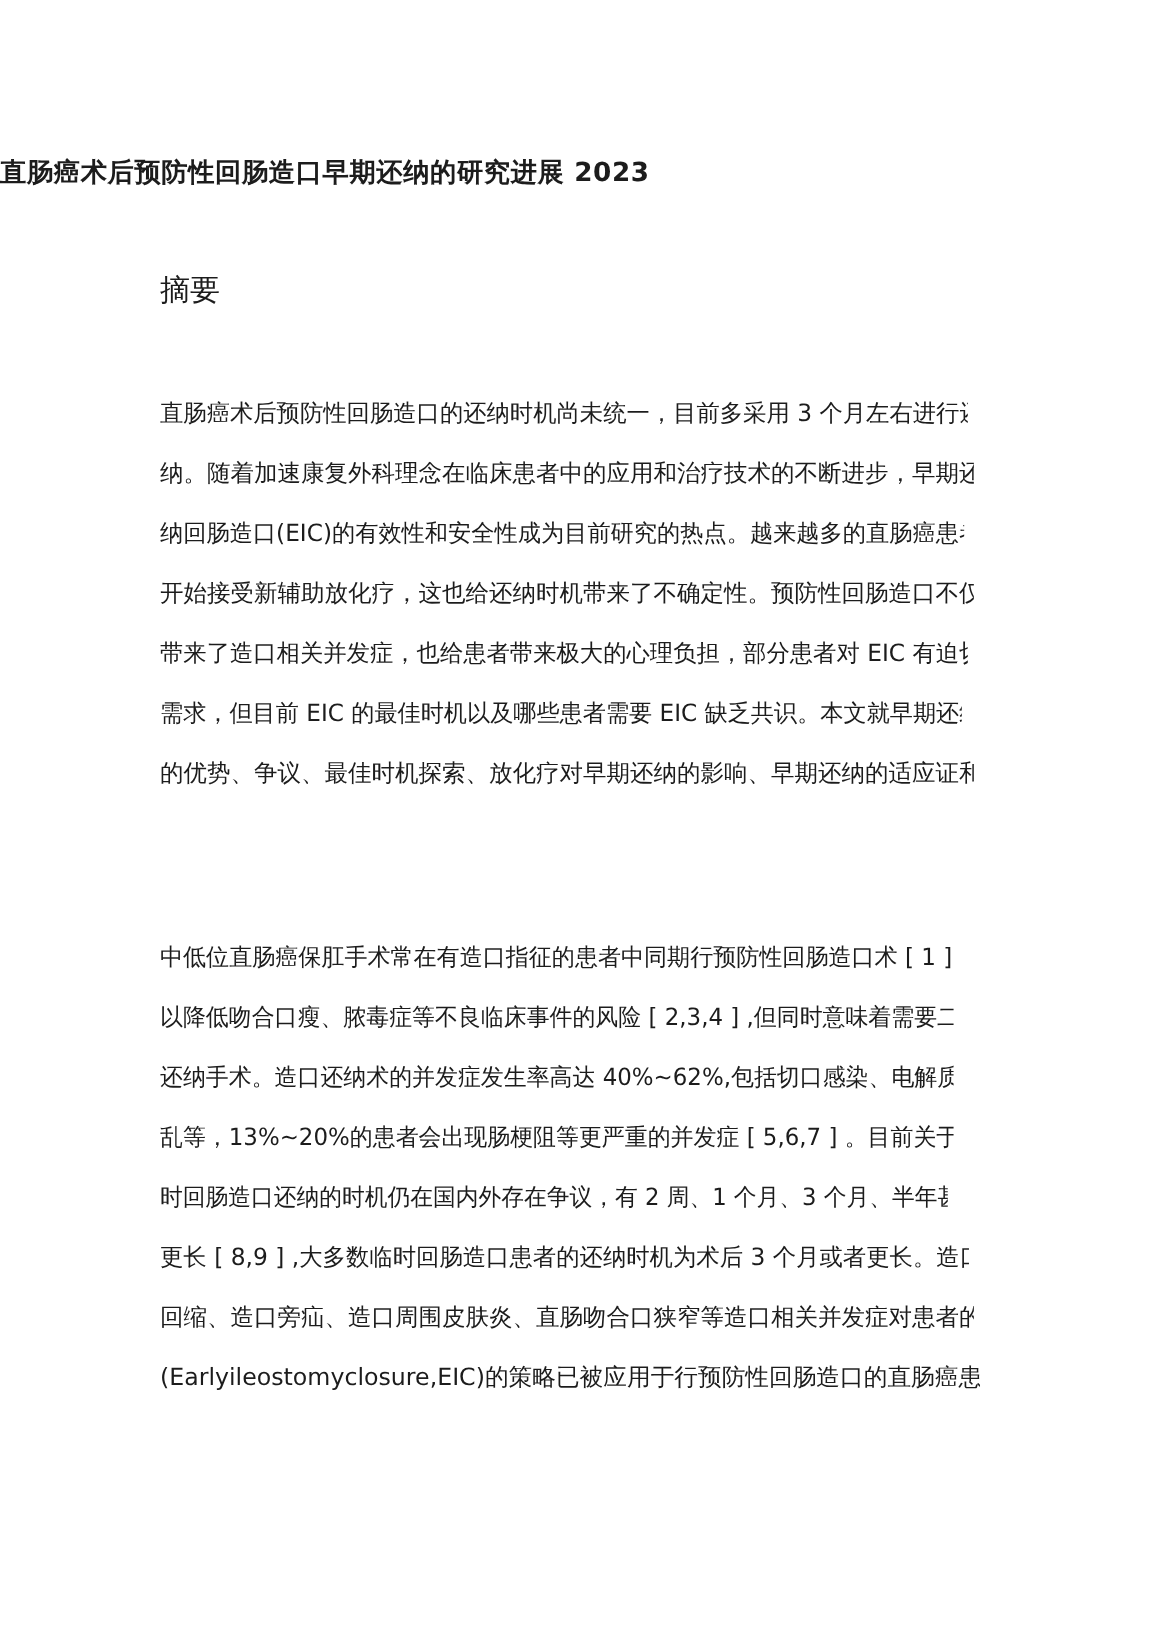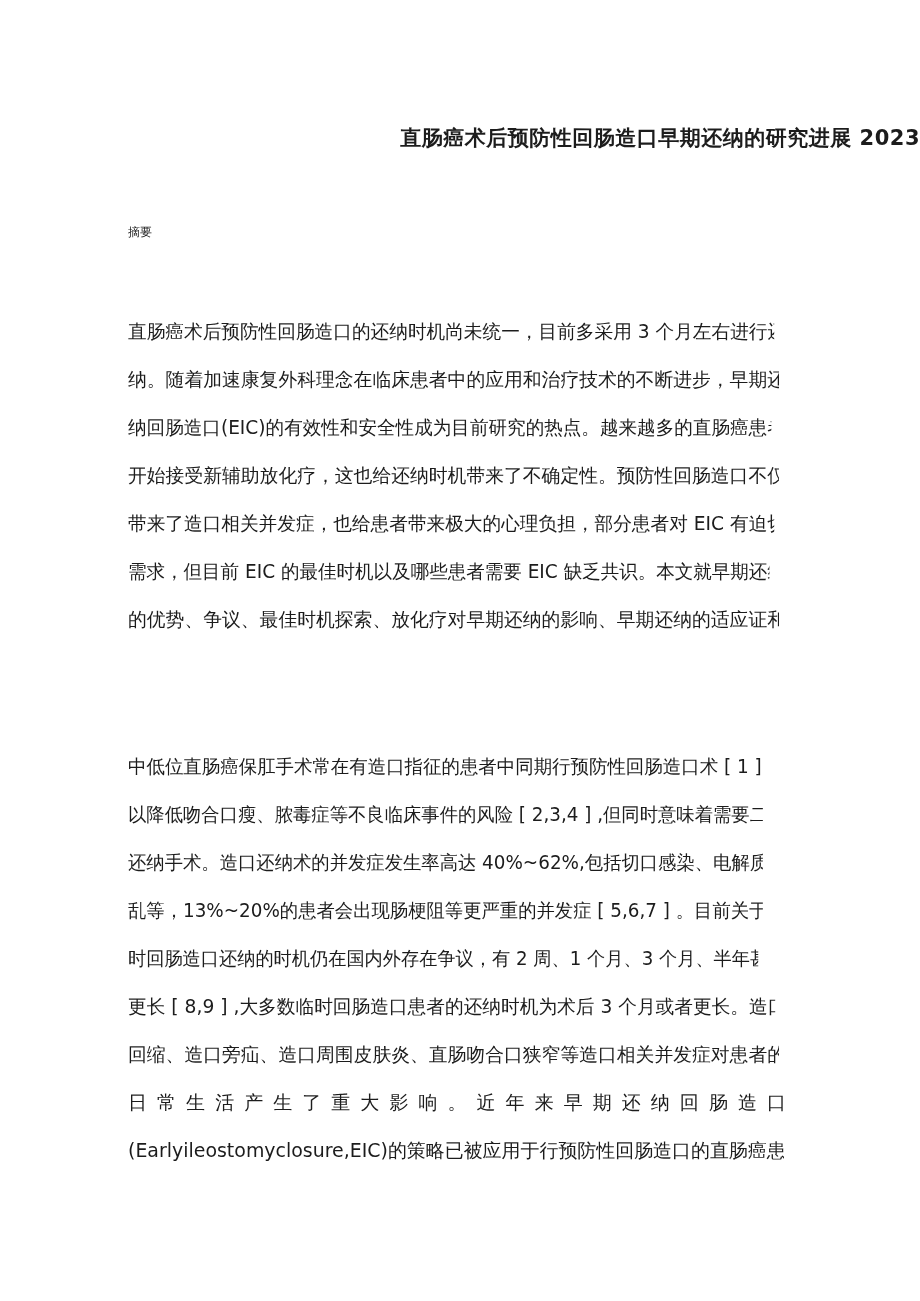--- a/index.html
+++ b/index.html
@@ -20,33 +20,33 @@
     height: 1301px;
     background: #ffffff;
   }
   .doc-title {
     position: absolute;
     top: 114px;
     left: 0;
     width: 920px;
     height: 48px;
     line-height: 48px;
-    text-align: right;
+    text-align: left;
     font-size: 21px;
     font-weight: bold;
     letter-spacing: 0.5px;
     white-space: nowrap;
   }
   .abstract-heading {
     position: absolute;
     top: 208px;
     left: 128px;
     height: 48px;
     line-height: 48px;
-    font-size: 12px;
+    font-size: 24px;
   }
   .para {
     position: absolute;
     left: 128px;
     width: 658px;
     font-size: 19px;
   }
   #para-1 { top: 307px; }
   #para-2 { top: 742px; }
   .tl {
@@ -82,17 +82,16 @@
     </div>
 
   <div class="para" id="para-2">
       <div class="tl" style="text-align-last: left; transform-origin: 0px 50%; transform: scaleX(0.970501);">中低位直肠癌保肛手术常在有造口指征的患者中同期行预防性回肠造口术 [ 1 ] ，</div>
       <div class="tl" style="text-align-last: left; transform-origin: 0px 50%; transform: scaleX(0.964809);">以降低吻合口瘦、脓毒症等不良临床事件的风险 [ 2,3,4 ] ,但同时意味着需要二次</div>
       <div class="tl" style="text-align-last: left; transform-origin: 0px 50%; transform: scaleX(0.964809);">还纳手术。造口还纳术的并发症发生率高达 40%~62%,包括切口感染、电解质紊</div>
       <div class="tl" style="text-align-last: left; transform-origin: 0px 50%; transform: scaleX(0.964809);">乱等，13%~20%的患者会出现肠梗阻等更严重的并发症 [ 5,6,7 ] 。目前关于临</div>
       <div class="tl" style="text-align-last: left; transform-origin: 0px 50%; transform: scaleX(0.957787);">时回肠造口还纳的时机仍在国内外存在争议，有 2 周、1 个月、3 个月、半年甚至</div>
       <div class="tl" style="text-align-last: left; transform-origin: 0px 50%; transform: scaleX(0.983558);">更长 [ 8,9 ] ,大多数临时回肠造口患者的还纳时机为术后 3 个月或者更长。造口</div>
       <div class="tl" style="text-align-last: left; transform-origin: 0px 50%; transform: scaleX(0.989474);">回缩、造口旁疝、造口周围皮肤炎、直肠吻合口狭窄等造口相关并发症对患者的</div>
-      <div class="tl">日常生活产生了重大影响。近年来早期还纳回肠造口</div>
       <div class="tl last" style="text-align-last: left; transform-origin: 0px 50%; transform: scaleX(0.99697);">(Earlyileostomyclosure,EIC)的策略已被应用于行预防性回肠造口的直肠癌患</div>
     </div>
 
 </div>
 
 </body></html>

